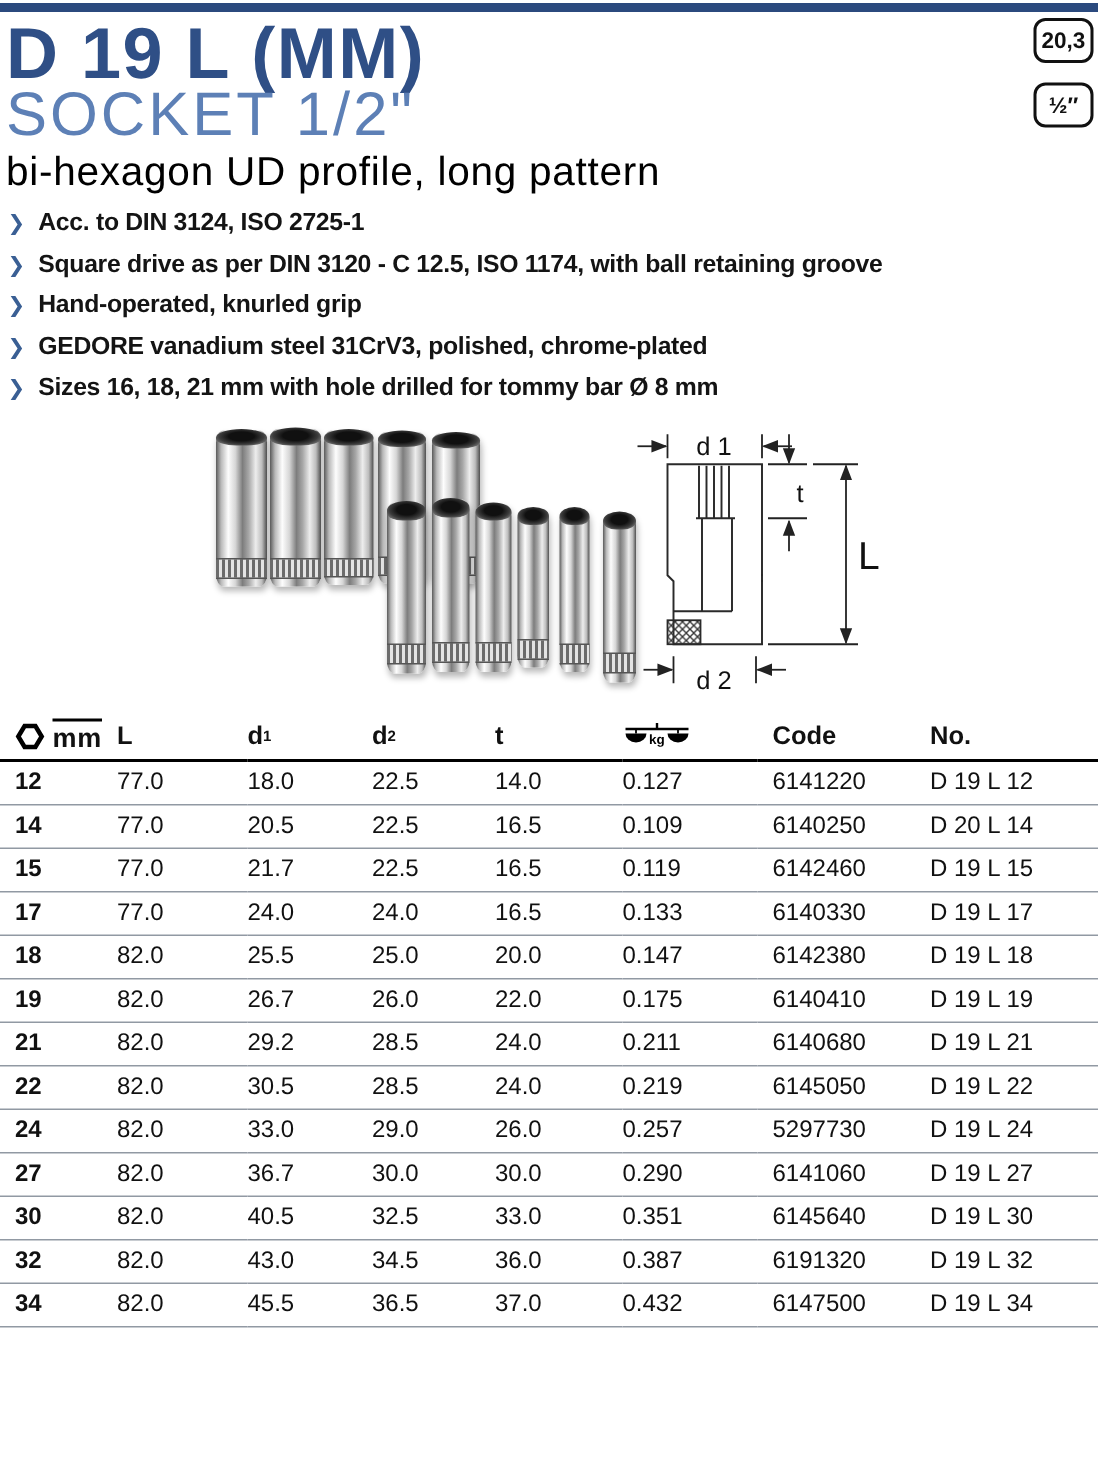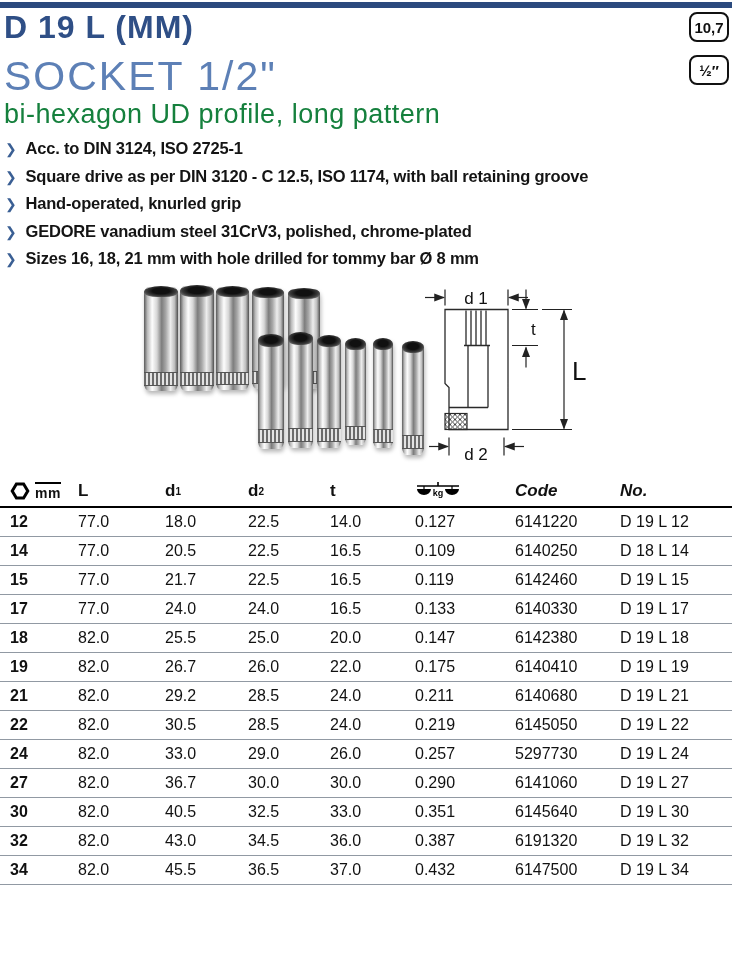--- a/index.html
+++ b/index.html
@@ -4,23 +4,23 @@
 <style>
   html,body{margin:0;padding:0;}
   body{
     width:732px;height:974px;position:relative;overflow:hidden;
     background:#ffffff;
     font-family:"Liberation Sans","DejaVu Sans",sans-serif;
     color:#141414;
   }
   
   .topbar{position:absolute;top:2px;left:0;width:732px;height:6px;background:#2b4a7e;}
-  .title{position:absolute;top:9px;left:4px;font-size:32px;font-weight:bold;color:#2f4f86;letter-spacing:1px;white-space:nowrap;}
+  .title{position:absolute;top:9px;left:4px;font-size:48px;font-weight:bold;color:#2f4f86;letter-spacing:1px;white-space:nowrap;}
   .subtitle{position:absolute;top:53px;left:4px;font-size:41px;font-weight:normal;color:#5d80b6;letter-spacing:2px;white-space:nowrap;}
-  .description{position:absolute;top:99px;left:4px;font-size:27px;font-weight:normal;color:#15803d;letter-spacing:0.5px;white-space:nowrap;}
+  .description{position:absolute;top:99px;left:4px;font-size:27px;font-weight:normal;color:#000000;letter-spacing:0.5px;white-space:nowrap;}
   .badge-col{position:absolute;top:12px;right:3px;display:flex;flex-direction:column;gap:13px;align-items:flex-end;}
   .badge{min-width:30px;height:26px;padding:0 3px;border:2.5px solid #111;border-radius:8px;
     display:flex;align-items:center;justify-content:center;font-weight:bold;font-size:15px;color:#111;background:#fff;}
   
   .features{position:absolute;top:139px;left:5px;list-style:none;margin:0;padding:0;}
   .features li{display:flex;align-items:baseline;margin-bottom:8.5px;font-size:16.5px;font-weight:bold;color:#141414;letter-spacing:-0.2px;}
   .chev{color:#3a5f94;font-size:14px;font-weight:bold;margin-right:9px;flex:0 0 auto;}
   
   .photo{position:absolute;left:142px;top:283px;width:292px;height:176px;}
   .socket{position:absolute;border-radius:5px/8px;
@@ -39,37 +39,37 @@
   .spec{position:absolute;top:476px;left:0;width:732px;border-collapse:collapse;table-layout:fixed;}
   .spec col.c1{width:78px;}  .spec col.c2{width:87px;}
   .spec col.c3{width:83px;}  .spec col.c4{width:82px;}
   .spec col.c5{width:85px;}  .spec col.c6{width:90px;}
   .spec col.c7{width:105px;} .spec col.c8{width:122px;}
   .spec th{border-bottom:2px solid #000;height:30px;text-align:left;vertical-align:middle;
     font-size:17px;font-weight:bold;color:#111;padding:0;}
   .spec th .hdr-wrap{display:flex;align-items:center;}
   .spec th sub{font-size:10px;font-weight:bold;}
   .mm-label{display:inline-block;border-top:2.5px solid #000;padding-top:1px;margin-left:5px;
-    font-size:14px;font-weight:bold;letter-spacing:0.5px;}
+    font-size:18px;font-weight:bold;letter-spacing:0.5px;}
   .spec td{height:28px;font-size:16px;color:#111;padding:0;vertical-align:middle;
     border-bottom:1.5px solid #9199a3;white-space:nowrap;}
   .spec td.size{font-weight:bold;padding-left:10px;}
   .spec td.code,.spec td.no{padding-left:10px;}
-  .spec th.code,.spec th.no{padding-left:10px;font-style:italic;}
+  .spec th.code,.spec th.no{padding-left:10px;}
   .spec td.size,.spec th.size{padding-left:10px;}
 </style>
 </head>
 <body>
 
 <div class="topbar"></div>
 
 <div class="title">D 19 L (MM)</div>
 
 <div class="badge-col">
-  <div class="badge">10,7</div>
+  <div class="badge">20,3</div>
   <div class="badge">½″</div>
 </div>
 
 <div class="subtitle">SOCKET 1/2"</div>
 <div class="description">bi-hexagon UD profile, long pattern</div>
 
 <ul class="features">
     <li>
       <span class="chev">❯</span>
       <span>Acc. to DIN 3124, ISO 2725-1</span>
@@ -266,21 +266,21 @@
         <td class="no">D 19 L 12</td>
       </tr>
       <tr>
         <td class="size">14</td>
         <td class="L">77.0</td>
         <td class="d1">20.5</td>
         <td class="d2">22.5</td>
         <td class="t">16.5</td>
         <td class="weight">0.109</td>
         <td class="code">6140250</td>
-        <td class="no">D 18 L 14</td>
+        <td class="no">D 20 L 14</td>
       </tr>
       <tr>
         <td class="size">15</td>
         <td class="L">77.0</td>
         <td class="d1">21.7</td>
         <td class="d2">22.5</td>
         <td class="t">16.5</td>
         <td class="weight">0.119</td>
         <td class="code">6142460</td>
         <td class="no">D 19 L 15</td>

